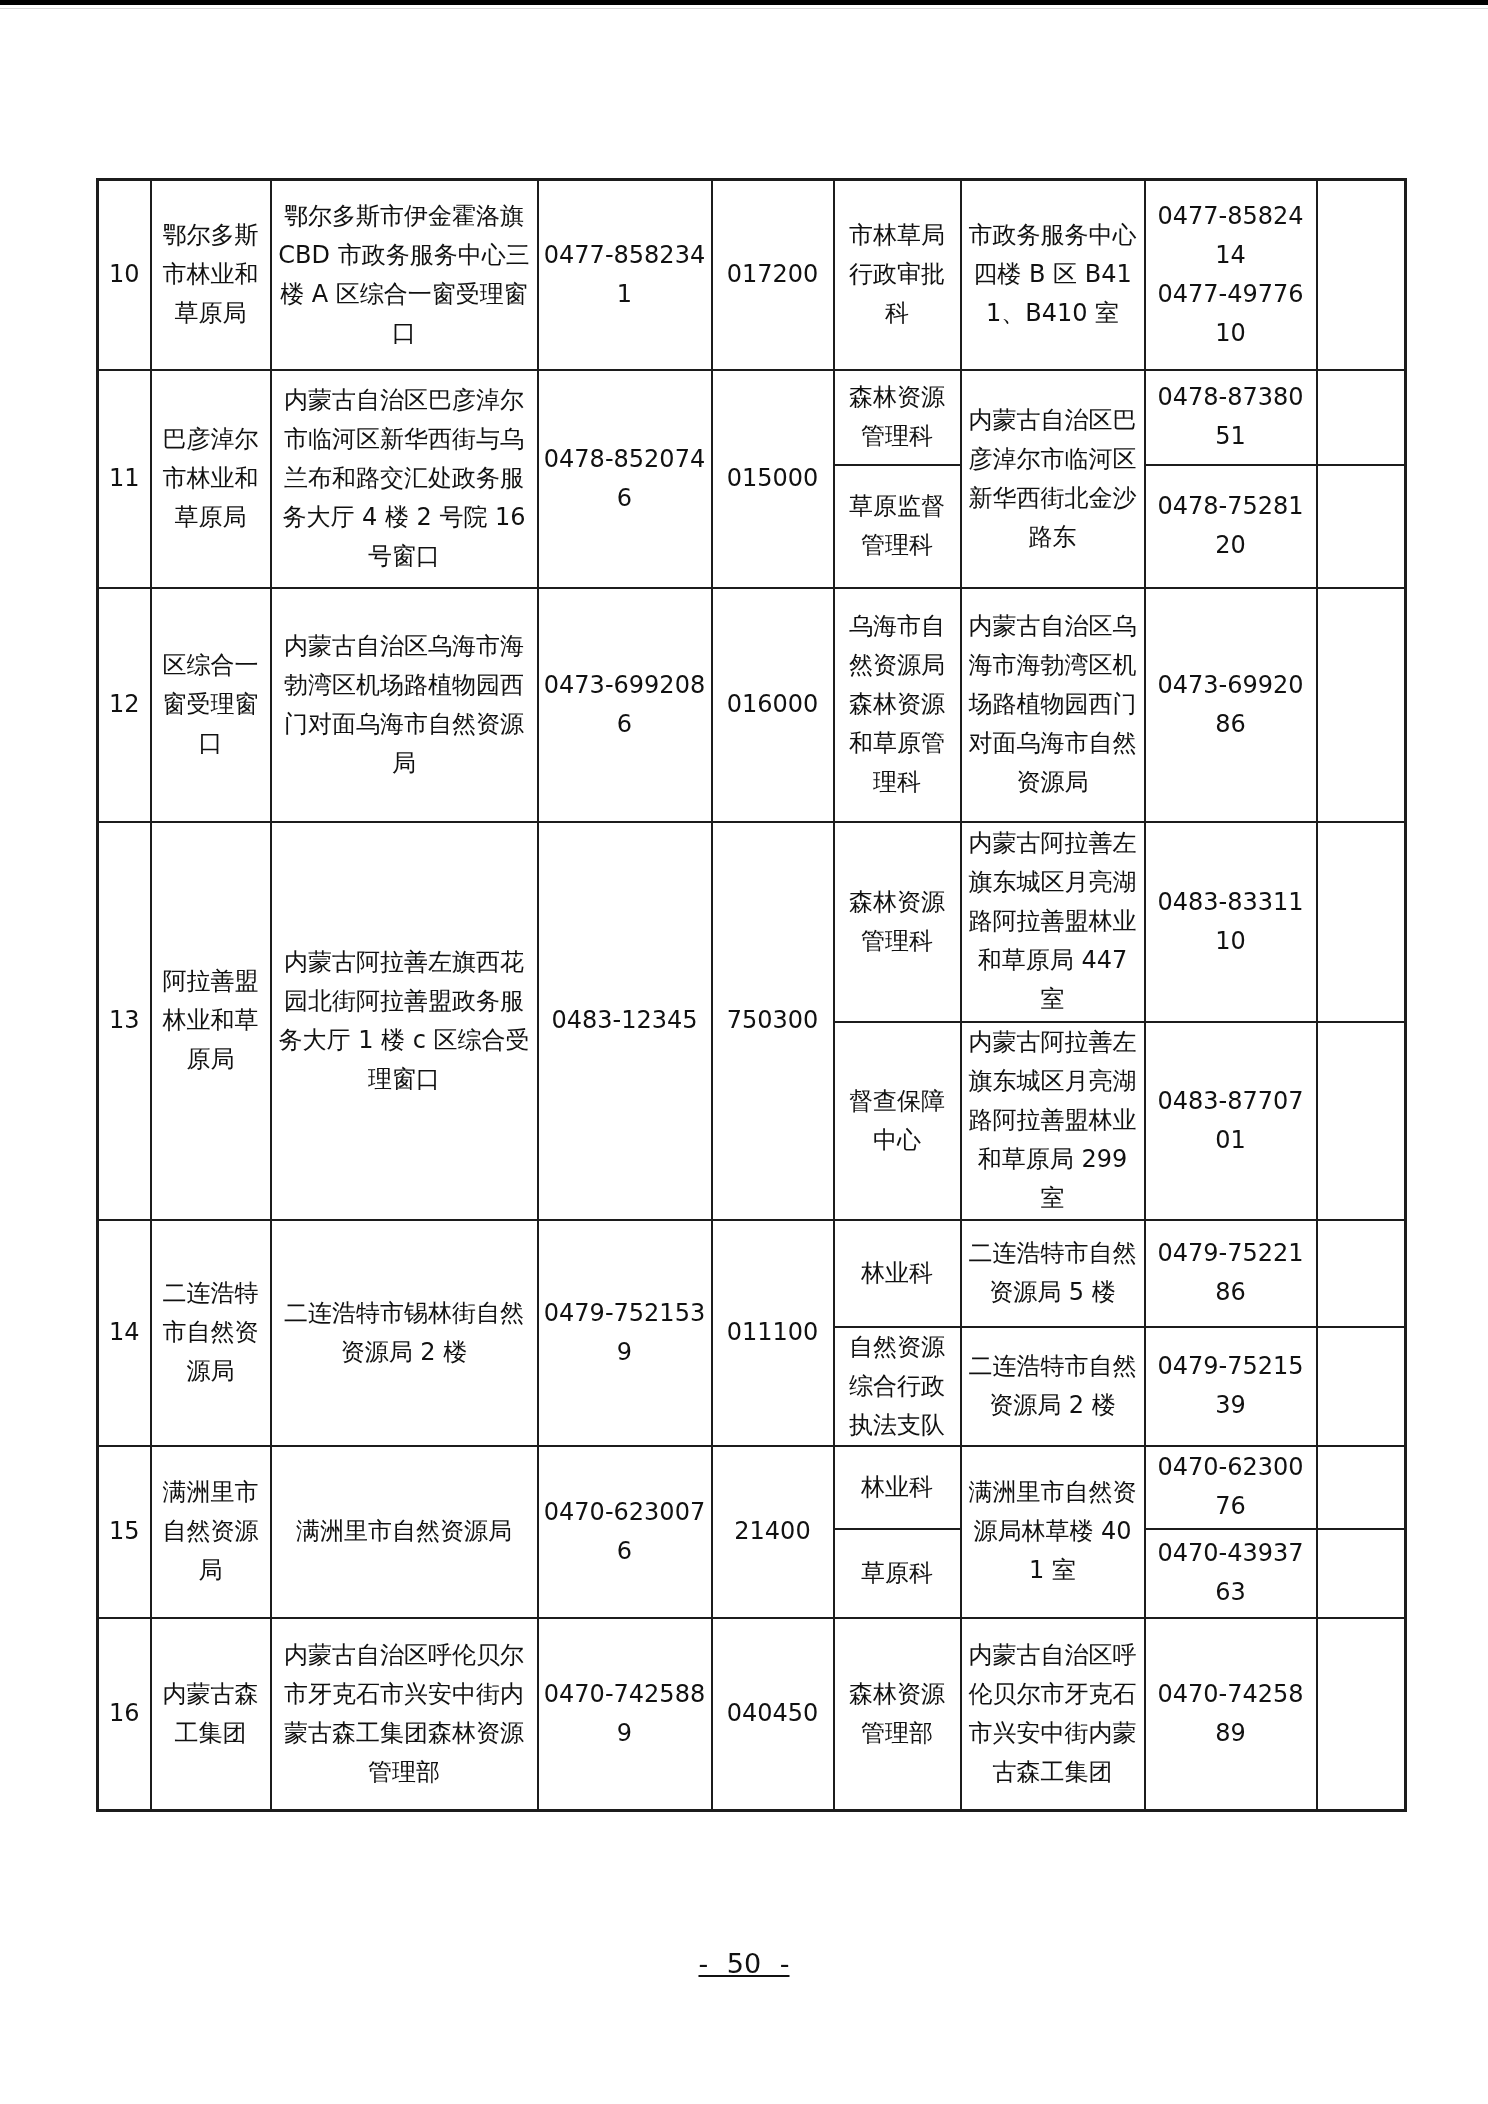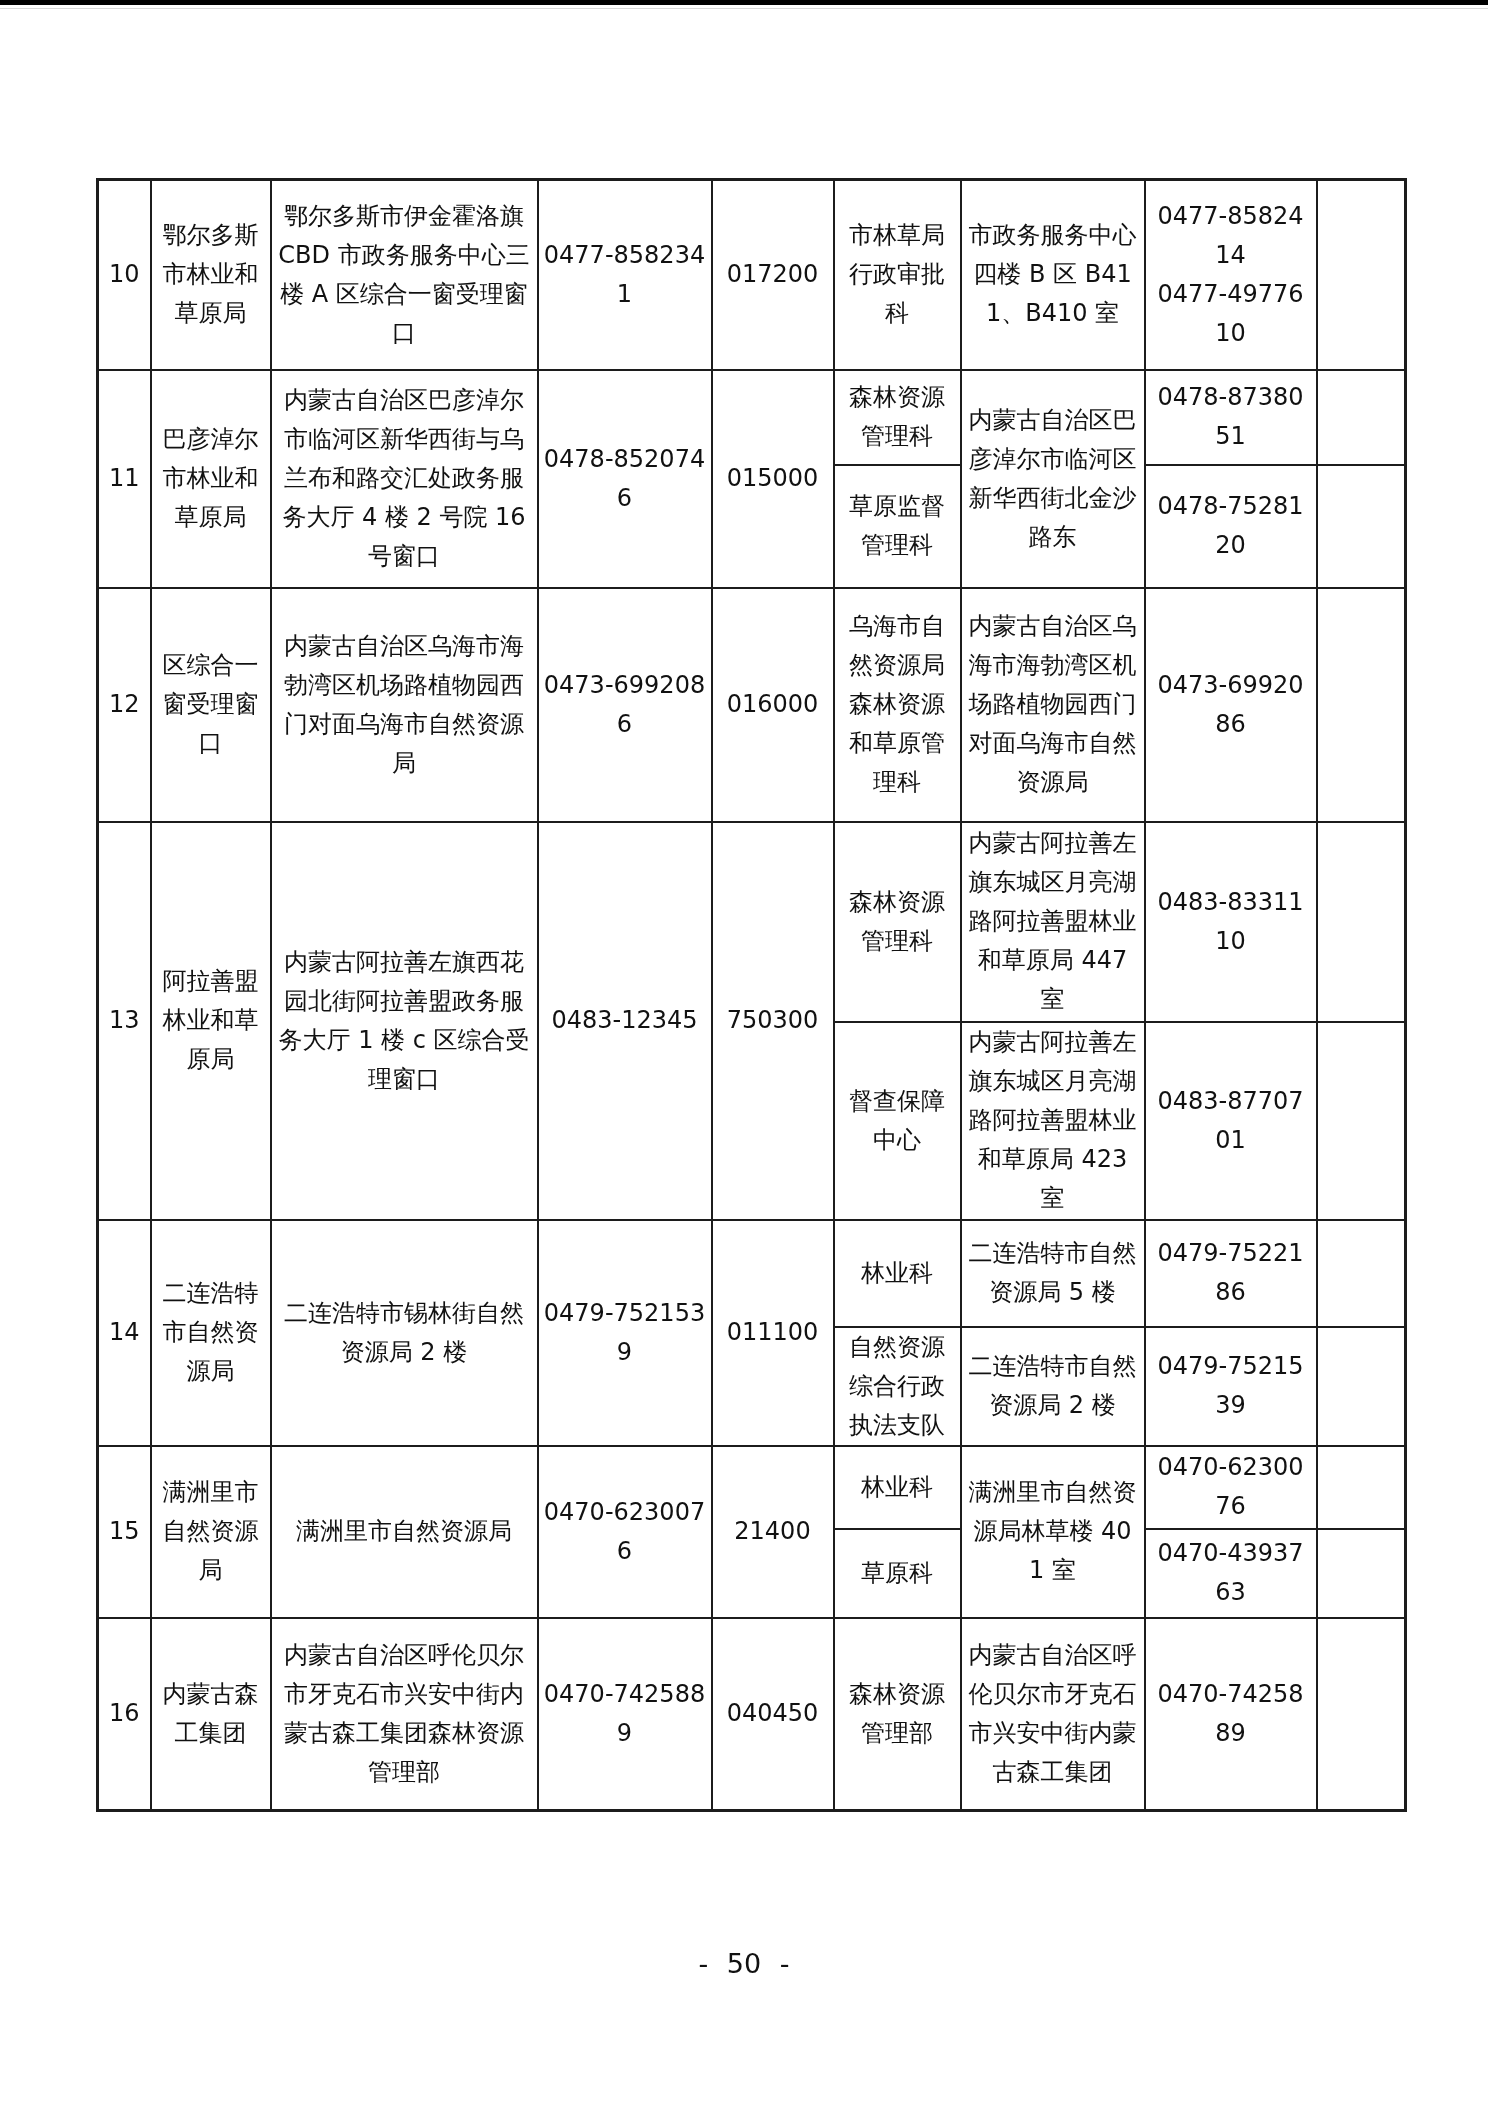--- a/index.html
+++ b/index.html
@@ -24,21 +24,21 @@
   td.c-org{padding:0 14px;}
   td.c-office{padding:0 13px;}
   td.c-phone2{padding:0 3px;}
   td.al{text-align:left;}
   tr.h190{height:190px;} tr.h95{height:95px;} tr.h123{height:123px;}
   tr.h234{height:234px;} tr.h200{height:200px;} tr.h198{height:198px;}
   tr.h107{height:107px;} tr.h114{height:114px;} tr.h83{height:83px;}
   tr.h89{height:89px;} tr.h193{height:193px;}
   .page-number{
     position:absolute;top:1948px;left:0;width:1488px;
-    text-align:center;font-size:27px;color:#111111;word-spacing:10px;
+    text-align:center;font-size:27px;color:#111111;word-spacing:10px;text-decoration:underline;
   }
 </style>
 </head>
 <body>
 
 <div class="top-edge"></div>
 <div class="top-hairline"></div>
 
 <div class="sheet">
   <table class="grid">
@@ -105,21 +105,21 @@
       <td class="c-addr" rowspan="2">内蒙古阿拉善左旗西花园北街阿拉善盟政务服务大厅 1 楼 c 区综合受理窗口</td>
       <td class="c-phone" rowspan="2">0483-12345</td>
       <td class="c-postal" rowspan="2">750300</td>
       <td class="c-dept">森林资源管理科</td>
       <td class="c-office">内蒙古阿拉善左旗东城区月亮湖路阿拉善盟林业和草原局 447 室</td>
       <td class="c-phone2">0483-8331110</td>
       <td class="c-blank"></td>
     </tr>
     <tr class="h198">
       <td class="c-dept">督查保障中心</td>
-      <td class="c-office">内蒙古阿拉善左旗东城区月亮湖路阿拉善盟林业和草原局 423 室</td>
+      <td class="c-office">内蒙古阿拉善左旗东城区月亮湖路阿拉善盟林业和草原局 299 室</td>
       <td class="c-phone2">0483-8770701</td>
       <td class="c-blank"></td>
     </tr>
 
     <tr class="h107">
       <td class="c-no" rowspan="2">14</td>
       <td class="c-org" rowspan="2">二连浩特市自然资源局</td>
       <td class="c-addr" rowspan="2">二连浩特市锡林街自然资源局 2 楼</td>
       <td class="c-phone al" rowspan="2">0479-7521539</td>
       <td class="c-postal" rowspan="2">011100</td>

